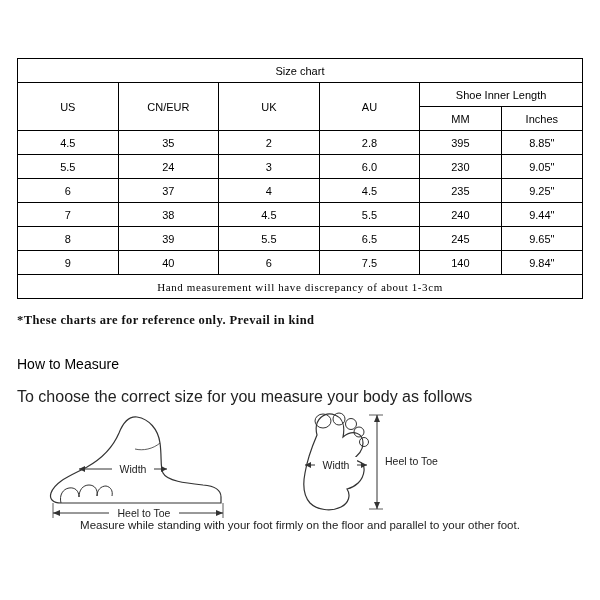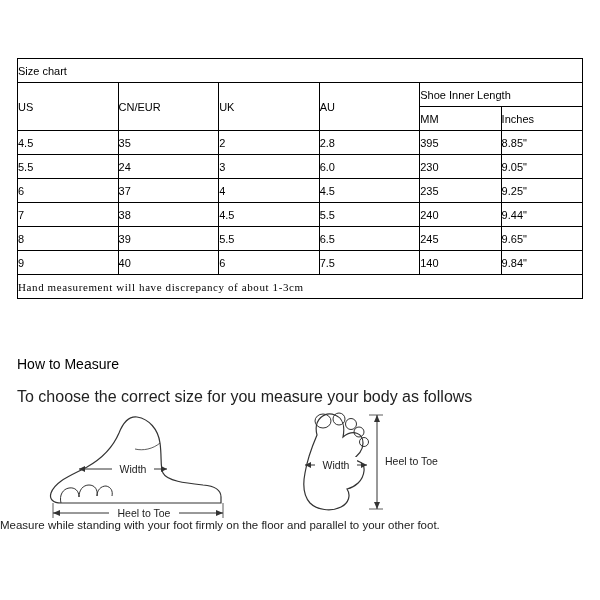--- a/index.html
+++ b/index.html
@@ -28,21 +28,21 @@
     top: 58px;
     width: 566px;
   }
   table.size-chart {
     width: 100%;
     border-collapse: collapse;
     table-layout: fixed;
   }
   table.size-chart td, table.size-chart th {
     border: 1px solid #000;
-    text-align: left;
+    text-align: center;
     vertical-align: middle;
     font-size: 11px;
     font-weight: normal;
     padding: 0;
     height: 23px;
     color: #000;
   }
   .title-cell {
     font-weight: bold;
     font-size: 12.5px;
@@ -102,21 +102,21 @@
     left: 17px;
     top: 405px;
     width: 566px;
     height: 120px;
   }
   .caption {
     position: absolute;
     left: 0;
     top: 519px;
     width: 600px;
-    text-align: left;
+    text-align: center;
     font-size: 11.5px;
     color: #222;
   }
   .lbl {
     font-size: 10.5px;
     fill: #222;
     font-family: "Liberation Sans", sans-serif;
   }
 </style>
 </head>
@@ -199,20 +199,21 @@
           <td>9.84"</td>
         </tr>
 
         <tr>
           <td class="note-cell" colspan="6">Hand measurement will have discrepancy of about 1-3cm</td>
         </tr>
       </tbody>
     </table>
   </div>
 
+  <div class="ref-note">*These charts are for reference only. Prevail in kind</div>
 
   <div class="howto-title">How to Measure</div>
   <div class="howto-sub">To choose the correct size for you measure your body as follows</div>
 
   <div class="diagram">
     <svg width="566" height="120" viewBox="0 0 566 120" xmlns="http://www.w3.org/2000/svg">
 
       <g>
         <path d="M120 12
                  C 132 14, 141 24, 143 38

